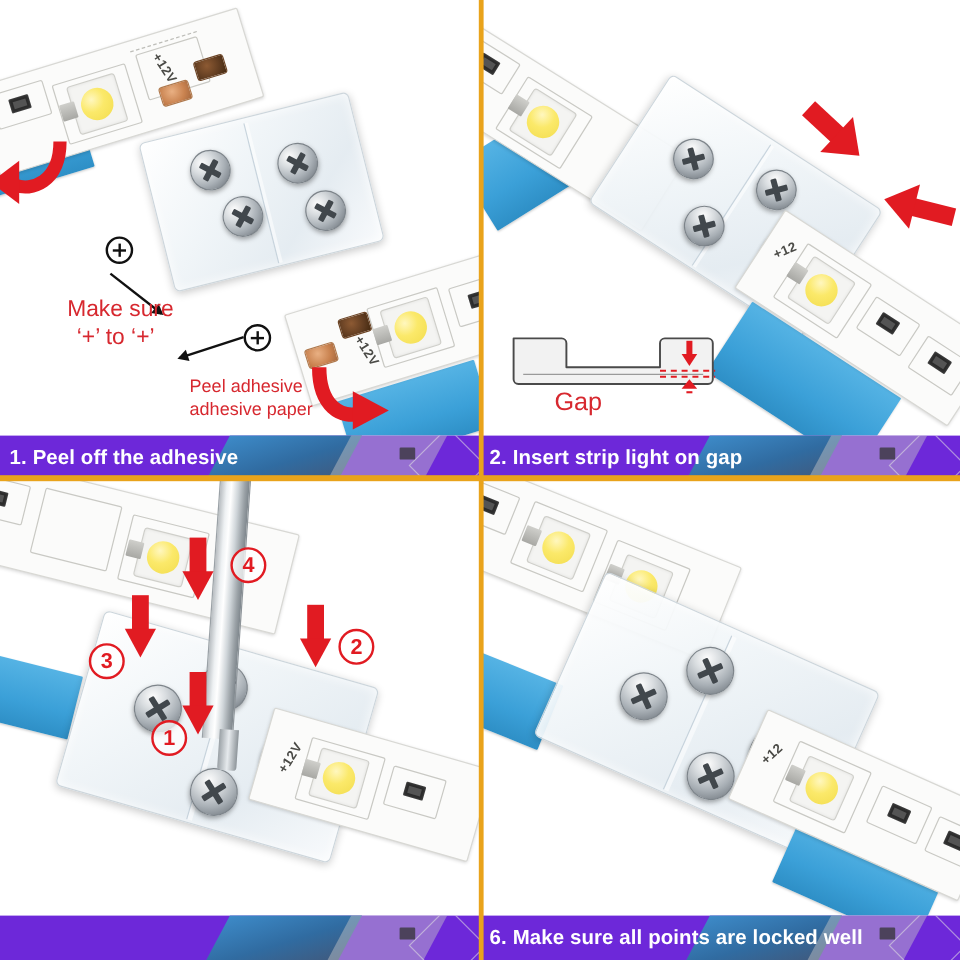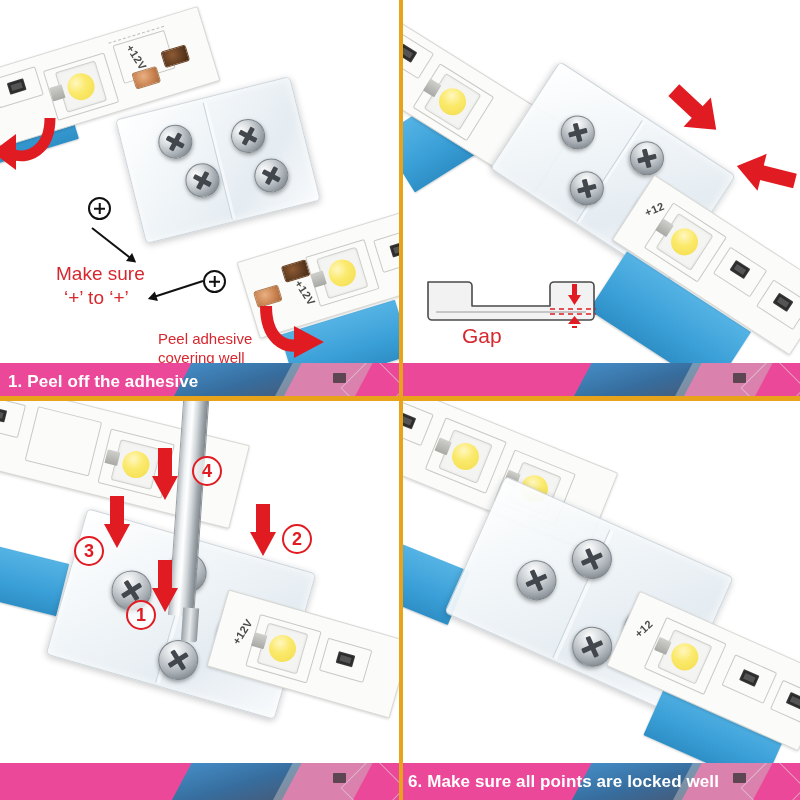--- a/index.html
+++ b/index.html
@@ -72,21 +72,21 @@
     left: 0; top: 0;
     width: 400px; height: 363px;
     overflow: hidden;
   }
 
   
   .caption {
     position: absolute;
     left: 0; bottom: 0;
     width: 400px; height: 37px;
-    background: #ec4899;
+    background: #6d28d9;
     overflow: hidden;
     z-index: 20;
   }
   .caption .cap-text {
     position: absolute;
     left: 8px; top: 50%;
     transform: translateY(-50%);
     color: #ffffff;
     font-size: 17px;
     font-weight: bold;
@@ -289,21 +289,20 @@
   }
 
   
   .ann-red {
     position: absolute;
     color: #D7282F;
     font-size: 15px;
     line-height: 1.25;
     white-space: nowrap;
     font-family: "Liberation Sans", sans-serif;
-    margin-top: 16px;
   }
   .ann-red.lg { font-size: 19px; }
 
   
   .circ-plus {
     position: absolute;
     width: 23px; height: 23px;
     border: 2px solid #111;
     border-radius: 50%;
     background: #fff;
@@ -441,21 +440,21 @@
       <div class="circ-plus" style="left:203px; top:270px;"></div>
       <div class="lead" style="left:203px; top:280px; width:56px; transform:rotate(-198deg);"></div>
 
       <div class="ann-red lg" style="left:56px; top:246px;">
         <div>Make sure</div>
         <div style="margin-left:8px;">‘+’ to ‘+’</div>
       </div>
 
       <div class="ann-red" style="left:158px; top:314px;">
         <div>Peel adhesive</div>
-        <div>covering well</div>
+        <div>adhesive paper</div>
       </div>
 
       <svg class="curve-arrow" style="left:258px; top:300px;" width="70" height="62" viewBox="0 0 70 62">
         <path d="M8 6 C 8 38, 26 50, 44 44" stroke="#E11B22" stroke-width="12" fill="none"></path>
         <polygon points="36,26 66,42 36,58" fill="#E11B22"></polygon>
       </svg>
     </div>
 
     <div class="caption">
       <div class="cap-blue"></div>
@@ -530,20 +529,21 @@
         </g>
       </svg>
       <div class="gap-label" style="left:62px; top:324px;">Gap</div>
     </div>
 
     <div class="caption">
       <div class="cap-blue"></div>
       <div class="cap-gray1"></div>
       <div class="cap-outline"></div>
       <div class="cap-chip"></div>
+      <div class="cap-text">2. Insert strip light on  gap</div>
     </div>
   </div>
 
   <div class="panel" id="panel-3">
     <div class="stage">
 
       <div class="tape" style="left:-28px; top:152px; width:92px; height:54px; transform:rotate(14deg);"></div>
       <div class="strip" style="left:-56px; top:8px; width:300px; height:86px; transform:rotate(14deg);">
         <div class="silk" style="left:24px; top:14px; width:48px; height:34px;"></div>
         <div class="resistor" style="left:38px; top:24px;"></div>

